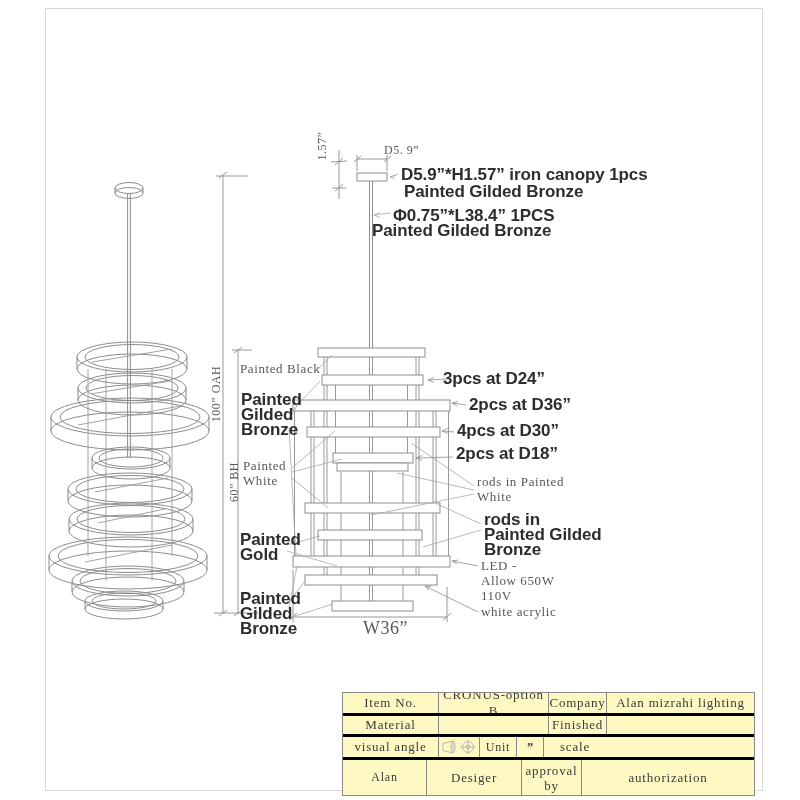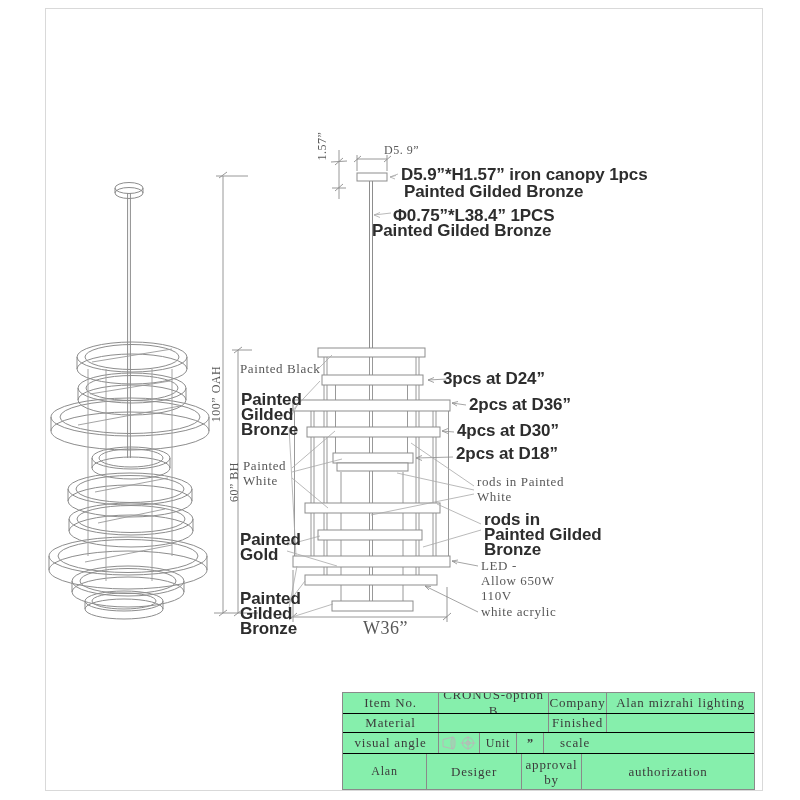--- a/index.html
+++ b/index.html
@@ -9,24 +9,24 @@
   
   .lbl{position:absolute;white-space:pre-line;}
   .bold{font-family:"Liberation Sans",sans-serif;font-weight:700;font-size:17px;
         line-height:14.8px;color:#2d2d2d;letter-spacing:-0.1px;}
   .ser{font-family:Liberation Serif, serif;font-size:13px;line-height:15px;
        color:#585858;letter-spacing:0.6px;}
   .dim{position:absolute;font-family:"Liberation Serif",serif;font-size:12px;
        color:#585858;letter-spacing:0.5px;white-space:nowrap;}
   .rot{transform:translate(-50%,-50%) rotate(-90deg);transform-origin:center;}
   
-  .tbl{position:absolute;left:342px;top:692px;width:413px;background:#86efac;
+  .tbl{position:absolute;left:342px;top:692px;width:413px;background:#fef9c3;
        border:1px solid #8a8a8a;display:flex;flex-direction:column;
        font-family:"Liberation Serif",serif;font-size:13px;color:#3b3b3b;box-sizing:border-box;}
-  .trow{display:flex;border-top:1px solid #000000;flex:0 0 auto;}
+  .trow{display:flex;border-top:3px solid #000000;flex:0 0 auto;}
   .trow:first-child{border-top:none;}
   .cell{display:flex;align-items:center;justify-content:center;text-align:center;
         border-left:1px solid #8a8a8a;letter-spacing:0.8px;box-sizing:border-box;
         overflow:hidden;white-space:pre-line;}
   .cell:first-child{border-left:none;}
   .cell.small{font-size:12px;}
   .cell.unitmark{font-style:italic;font-weight:700;}
 </style>
 </head>
 <body>

